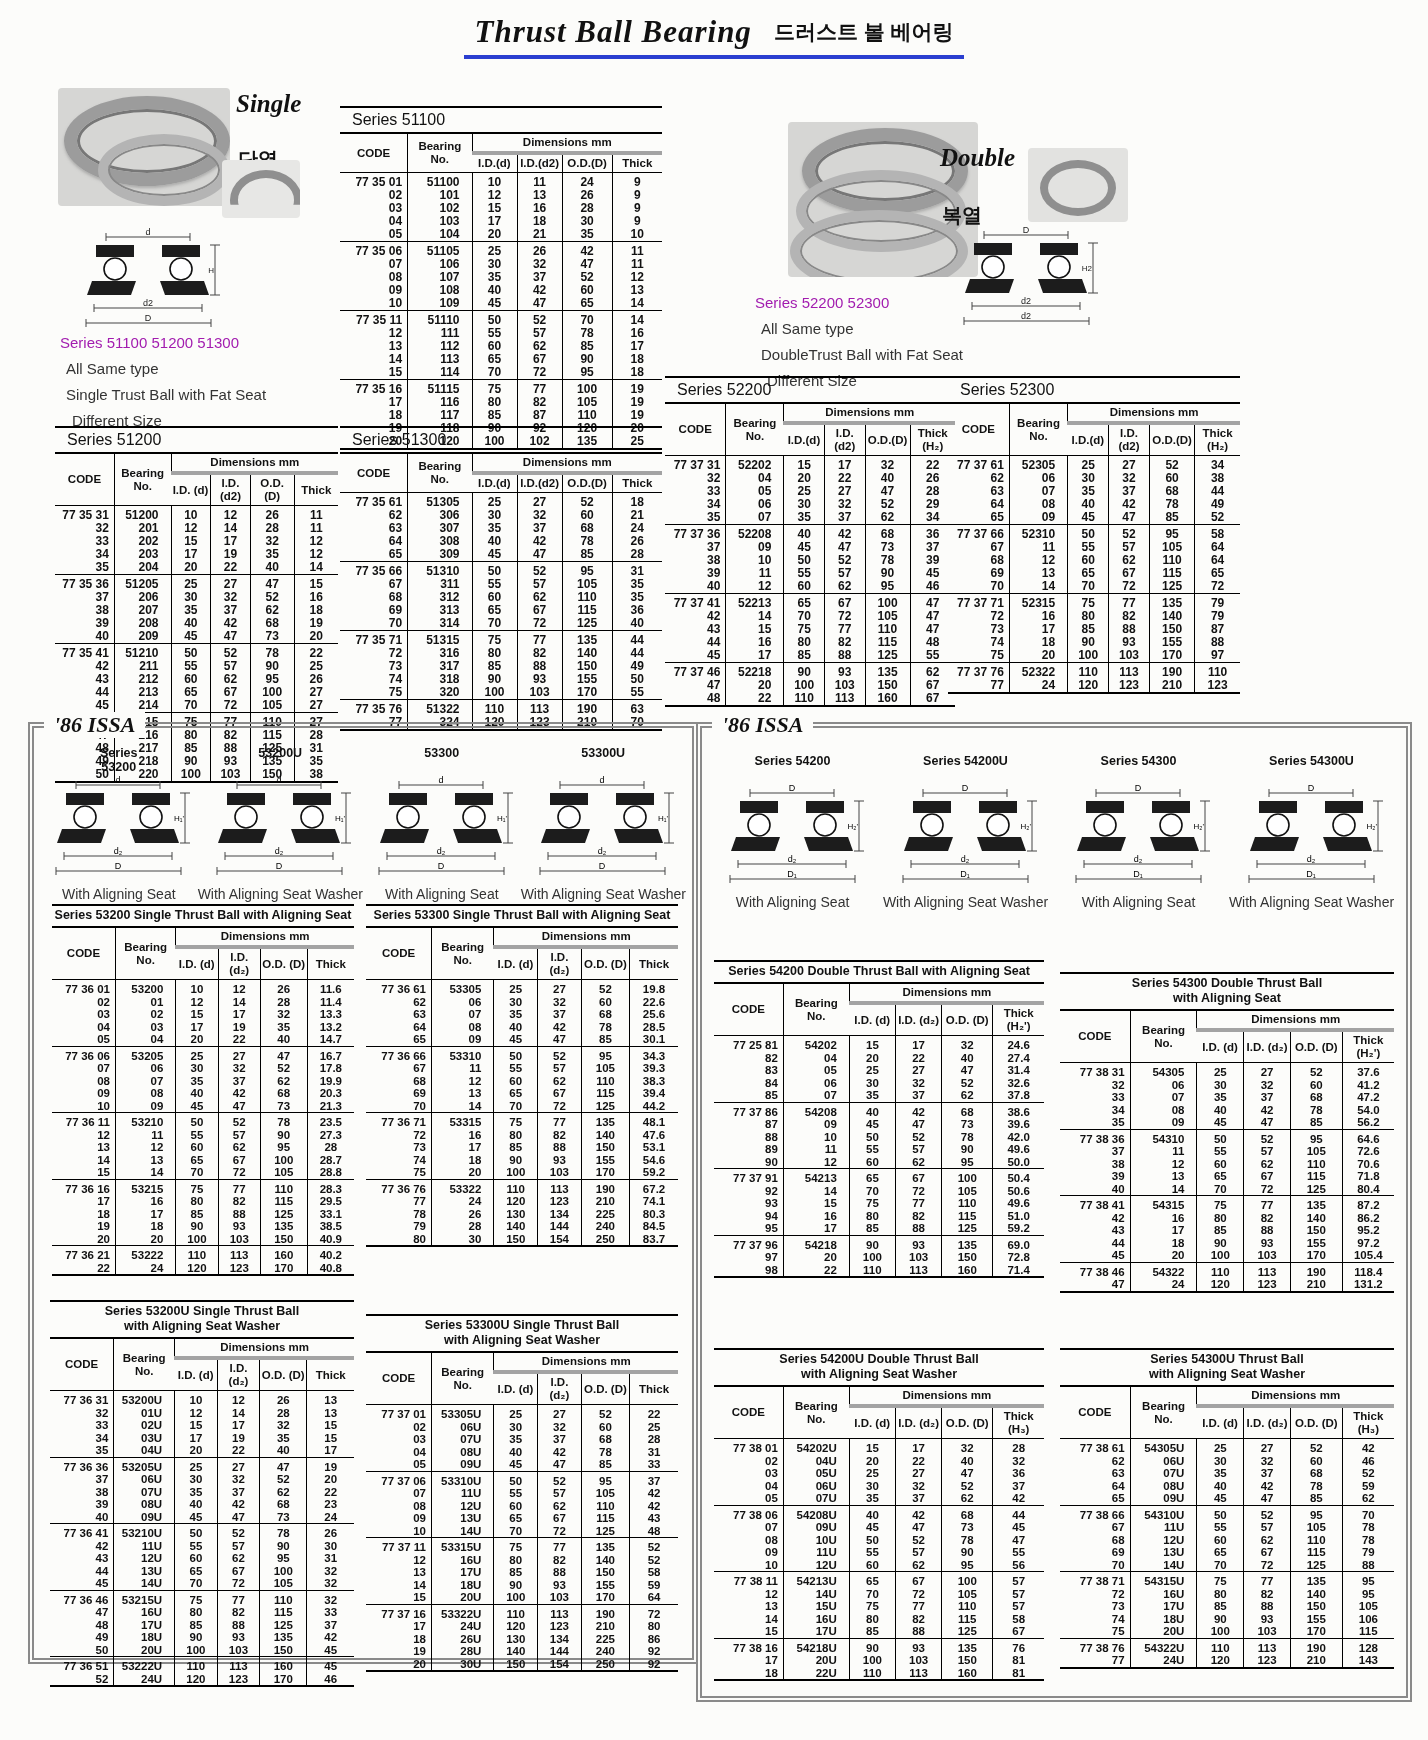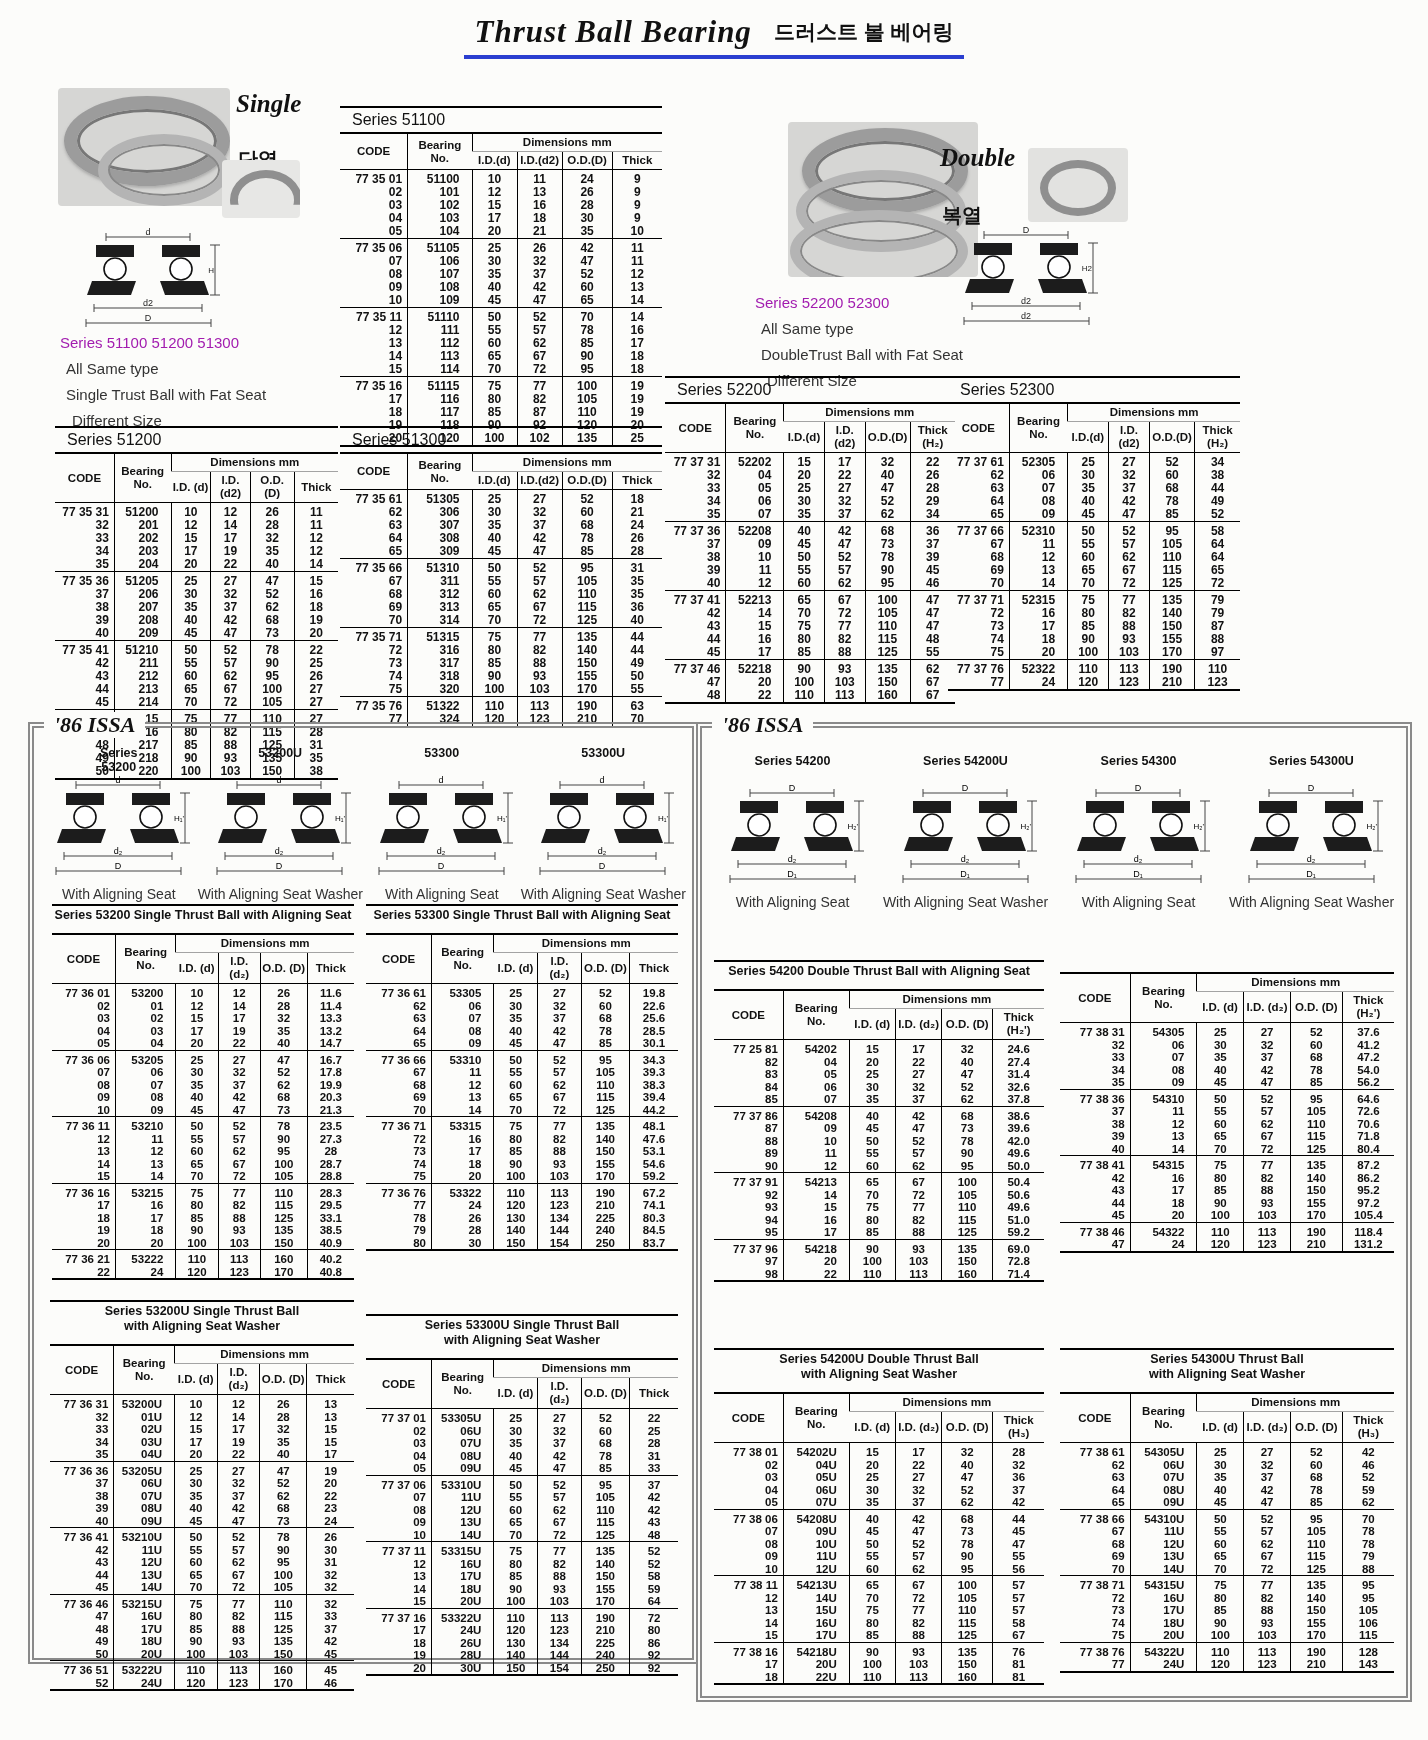--- a/index.html
+++ b/index.html
@@ -33,29 +33,29 @@
   .note .l0{font-size:15px;color:#a21caf;}
   .note .ind1{margin-left:6px;}
   .note .ind2{margin-left:12px;}
 
   .lbl-big{position:absolute;font-family:"Liberation Serif",serif;font-style:italic;font-weight:bold;font-size:25px;}
   .lbl-ko{position:absolute;font-size:20px;font-weight:bold;margin-top:22px;}
 
   
   .tbl{position:absolute;background:transparent;}
   .tbl-title{border-top:2px solid #000;padding:3px 2px 3px 12px;font-size:16px;color:#111;}
-  .issa-tbl .tbl-title{text-align:center;padding:2px 0 10px;font-size:12.5px;font-weight:bold;line-height:15px;}
+  .issa-tbl .tbl-title{text-align:center;padding:2px 0 3px;font-size:12.5px;font-weight:bold;line-height:15px;}
   .tbl table{width:100%;border-collapse:collapse;border-top:2px solid #000;border-bottom:2px solid #000;table-layout:fixed;}
   .tbl col.c0{width:21%;} .tbl col.c1{width:20%;}
   .tbl col.c2,.tbl col.c3{width:14%;} .tbl col.c4{width:15.5%;} .tbl col.c5{width:15.5%;}
   .tbl th{border-left:1px solid #000;font-size:11.5px;font-weight:bold;padding:2px 1px;line-height:13px;}
   .tbl td{border-left:1px solid #000;font-size:12px;font-weight:bold;line-height:13px;padding:0 2px;text-align:center;white-space:nowrap;}
   .tbl th:first-child,.tbl td:first-child{border-left:none;}
   .tbl thead th{border-bottom:1px solid #000;}
-  .tbl thead tr:first-child th.dims{border-bottom:1px solid #a3a3a3;}
+  .tbl thead tr:first-child th.dims{border-bottom:4px solid #a3a3a3;}
   .tbl tbody tr.gs td{border-top:1px solid #000;}
   .tbl tbody tr.first td{padding-top:3px;}
   .tbl td.c0{text-align:right;padding-right:5px;}
   .tbl td.c1{text-align:right;padding-right:12px;}
   .compact td{line-height:12.5px;font-size:11.5px;}
 
   
   .issa-box{position:absolute;border:6px double #8a8a8a;background:transparent;}
   .issa-label{position:absolute;top:-16px;left:10px;background:#fcfcfa;padding:0 10px;
     font-family:"Liberation Serif",serif;font-style:italic;font-weight:bold;font-size:22px;}
@@ -2222,20 +2222,24 @@
             <td class="c1">22</td>
             <td class="c2">110</td>
             <td class="c3">113</td>
             <td class="c4">160</td>
             <td class="c5">71.4</td>
           </tr>
         </tbody>
       </table>
     </div>
   <div class="tbl issa-tbl compact" style="left:358px;top:244px;width:334px;">
+      <div class="tbl-title">
+        <div>Series 54300 Double Thrust Ball</div>
+        <div>with Aligning Seat</div>
+      </div>
       <table>
         <colgroup>
           <col class="c0">
           <col class="c1">
           <col class="c2">
           <col class="c3">
           <col class="c4">
           <col class="c5">
         </colgroup>
         <thead>

